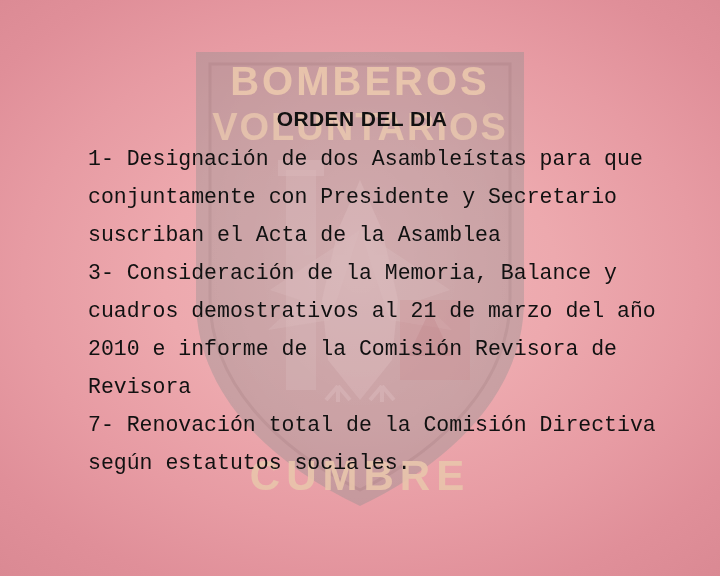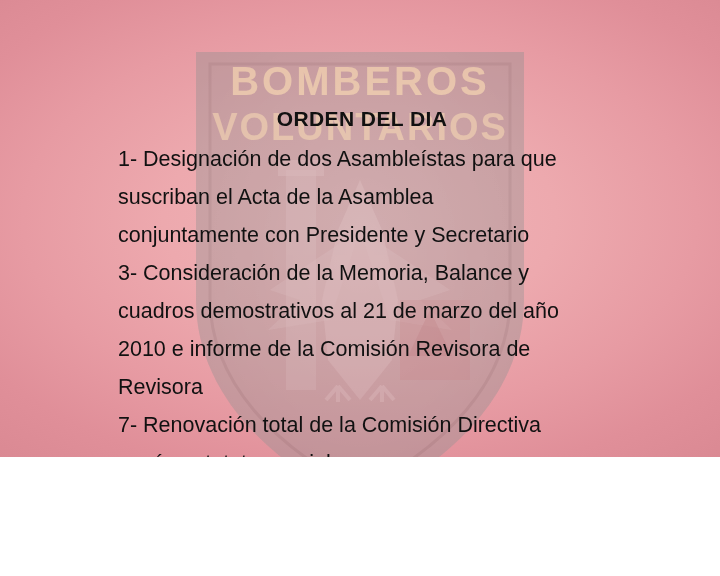--- a/index.html
+++ b/index.html
@@ -9,21 +9,21 @@
   body {
     width: 720px;
     height: 576px;
     overflow: hidden;
     font-family: "Liberation Sans", sans-serif;
   }
 
   #slide {
     position: relative;
     width: 720px;
-    height: 457px;
+    height: 576px;
     background: radial-gradient(ellipse 78% 72% at 50% 48%,
                 #f0b4b8 0%,
                 #eda9ae 35%,
                 #e79ba3 60%,
                 #e08f99 80%,
                 #d98892 100%);
     overflow: hidden;
   }
 
   
@@ -53,23 +53,24 @@
     letter-spacing: 0.4px;
     line-height: 38px;
     margin: 0 0 2px 0;
     padding-left: 4px;
   }
 
   .body-line {
     font-size: 21.5px;
     line-height: 38px;
     margin: 0;
-    padding-left: 118px;
+    padding-left: 88px;
     white-space: pre;
     color: #111111;
+    font-family: Liberation Mono, monospace;
   }
 </style>
 </head>
 <body>
 
 <div id="slide">
 
   <svg id="emblem-layer" viewBox="0 0 720 576">
     <defs>
       <clipPath id="shieldclip">
@@ -107,22 +108,22 @@
     <g font-family="Liberation Sans, sans-serif" font-weight="bold" text-anchor="middle">
       <text x="360" y="95" font-size="40" fill="#e9e4b0" opacity="0.95" letter-spacing="3">BOMBEROS</text>
       <text x="360" y="140" font-size="38" fill="#e9e4b0" opacity="0.8" letter-spacing="2">VOLUNTARIOS</text>
       <text x="360" y="490" font-size="42" fill="#e9e4b0" opacity="0.9" letter-spacing="6">CUMBRE</text>
     </g>
   </svg>
 
   <div id="text-block">
     <p class="heading">ORDEN DEL DIA</p>
     <p class="body-line">1- Designación de dos Asambleístas para que</p>
+    <p class="body-line">conjuntamente con Presidente y Secretario</p>
     <p class="body-line">suscriban el Acta de la Asamblea</p>
-    <p class="body-line">conjuntamente con Presidente y Secretario</p>
     <p class="body-line">3- Consideración de la Memoria, Balance y</p>
     <p class="body-line">cuadros demostrativos al 21 de marzo del año</p>
     <p class="body-line">2010 e informe de la Comisión Revisora de</p>
     <p class="body-line">Revisora</p>
     <p class="body-line">7- Renovación total de la Comisión Directiva</p>
     <p class="body-line">según estatutos sociales.</p>
   </div>
 
 </div>
 

